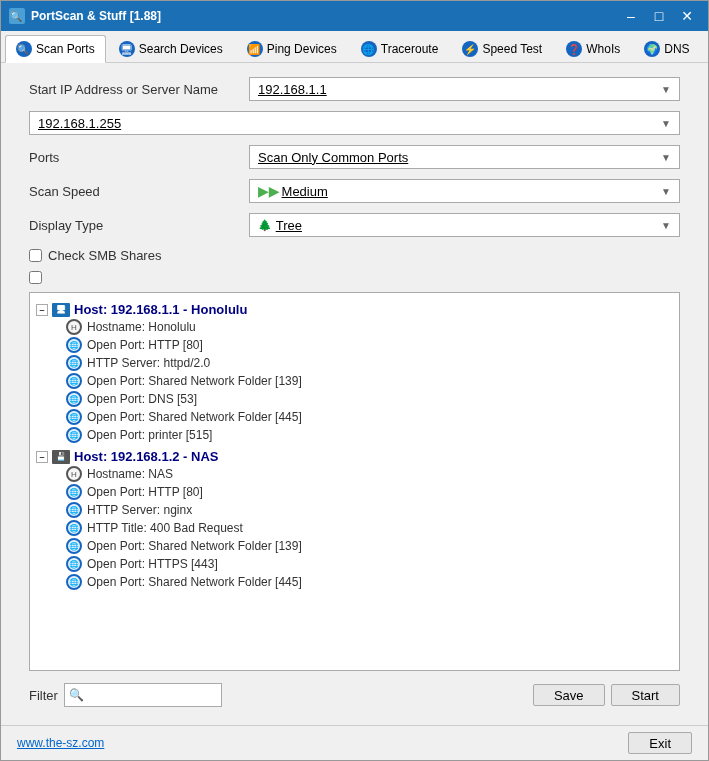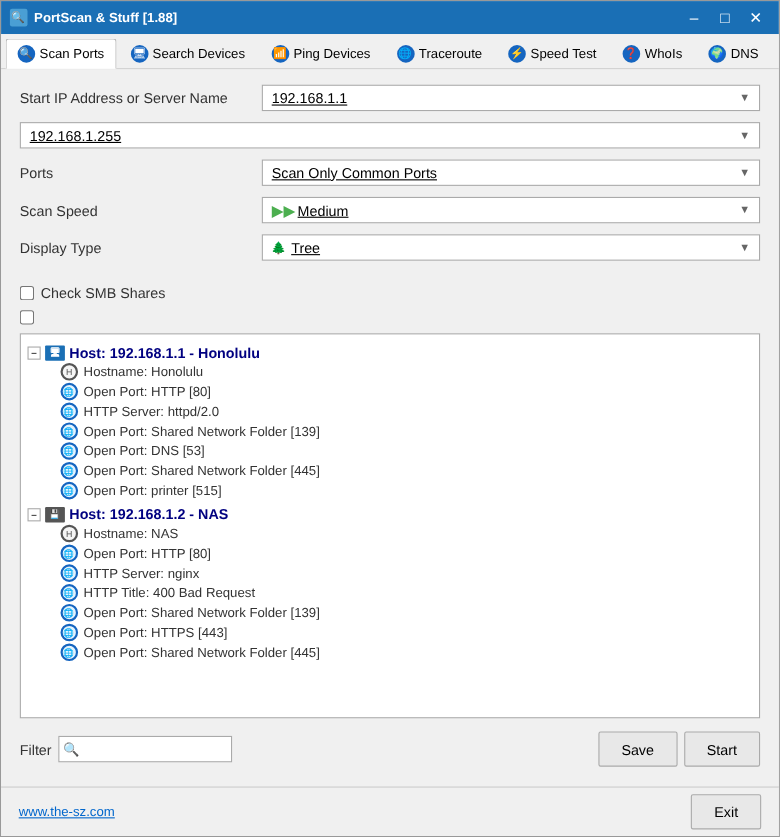--- a/index.html
+++ b/index.html
@@ -92,21 +92,21 @@
       align-items: center;
       justify-content: center;
       font-size: 10px;
       flex-shrink: 0;
     }
     
     .content {
       flex: 1;
       display: flex;
       flex-direction: column;
-      padding: 14px 17px;
+      padding: 14px 28px;
       background: #f0f0f0;
       overflow: hidden;
     }
     
     .form-row {
       display: flex;
       align-items: center;
       margin-bottom: 10px;
     }
     .form-label {
@@ -219,21 +219,21 @@
     }
     .filter-input {
       border: none;
       outline: none;
       font-size: 12px;
       width: 130px;
       background: transparent;
     }
     .spacer { flex: 1; }
     .btn {
-      height: 32px;
+      height: 22px;
       padding: 0 20px;
       border: 1px solid #aaa;
       background: #e8e8e8;
       cursor: pointer;
       font-size: 13px;
       border-radius: 2px;
     }
     .btn.primary {
       background: #e8e8e8;
     }
@@ -403,21 +403,21 @@
       <div class="form-label">Display Type</div>
       <div class="form-control">
         <div class="dropdown">
           <span style="font-size:11px;margin-right:4px;color:#666;">🌲</span>
           <span class="dropdown-text">Tree</span>
           <span class="dropdown-arrow">▼</span>
         </div>
       </div>
     </div>
 
-    <div class="checkbox-row" style="margin-top:12px;">
+    <div class="checkbox-row" style="margin-top:1px;">
       <input type="checkbox" id="smb" style="">
       <label class="checkbox-label" for="smb">Check SMB Shares</label>
     </div>
 
     <div class="checkbox-row">
       <input type="checkbox" id="arp" style="">
     </div>
 
     <div class="tree-panel">
 

